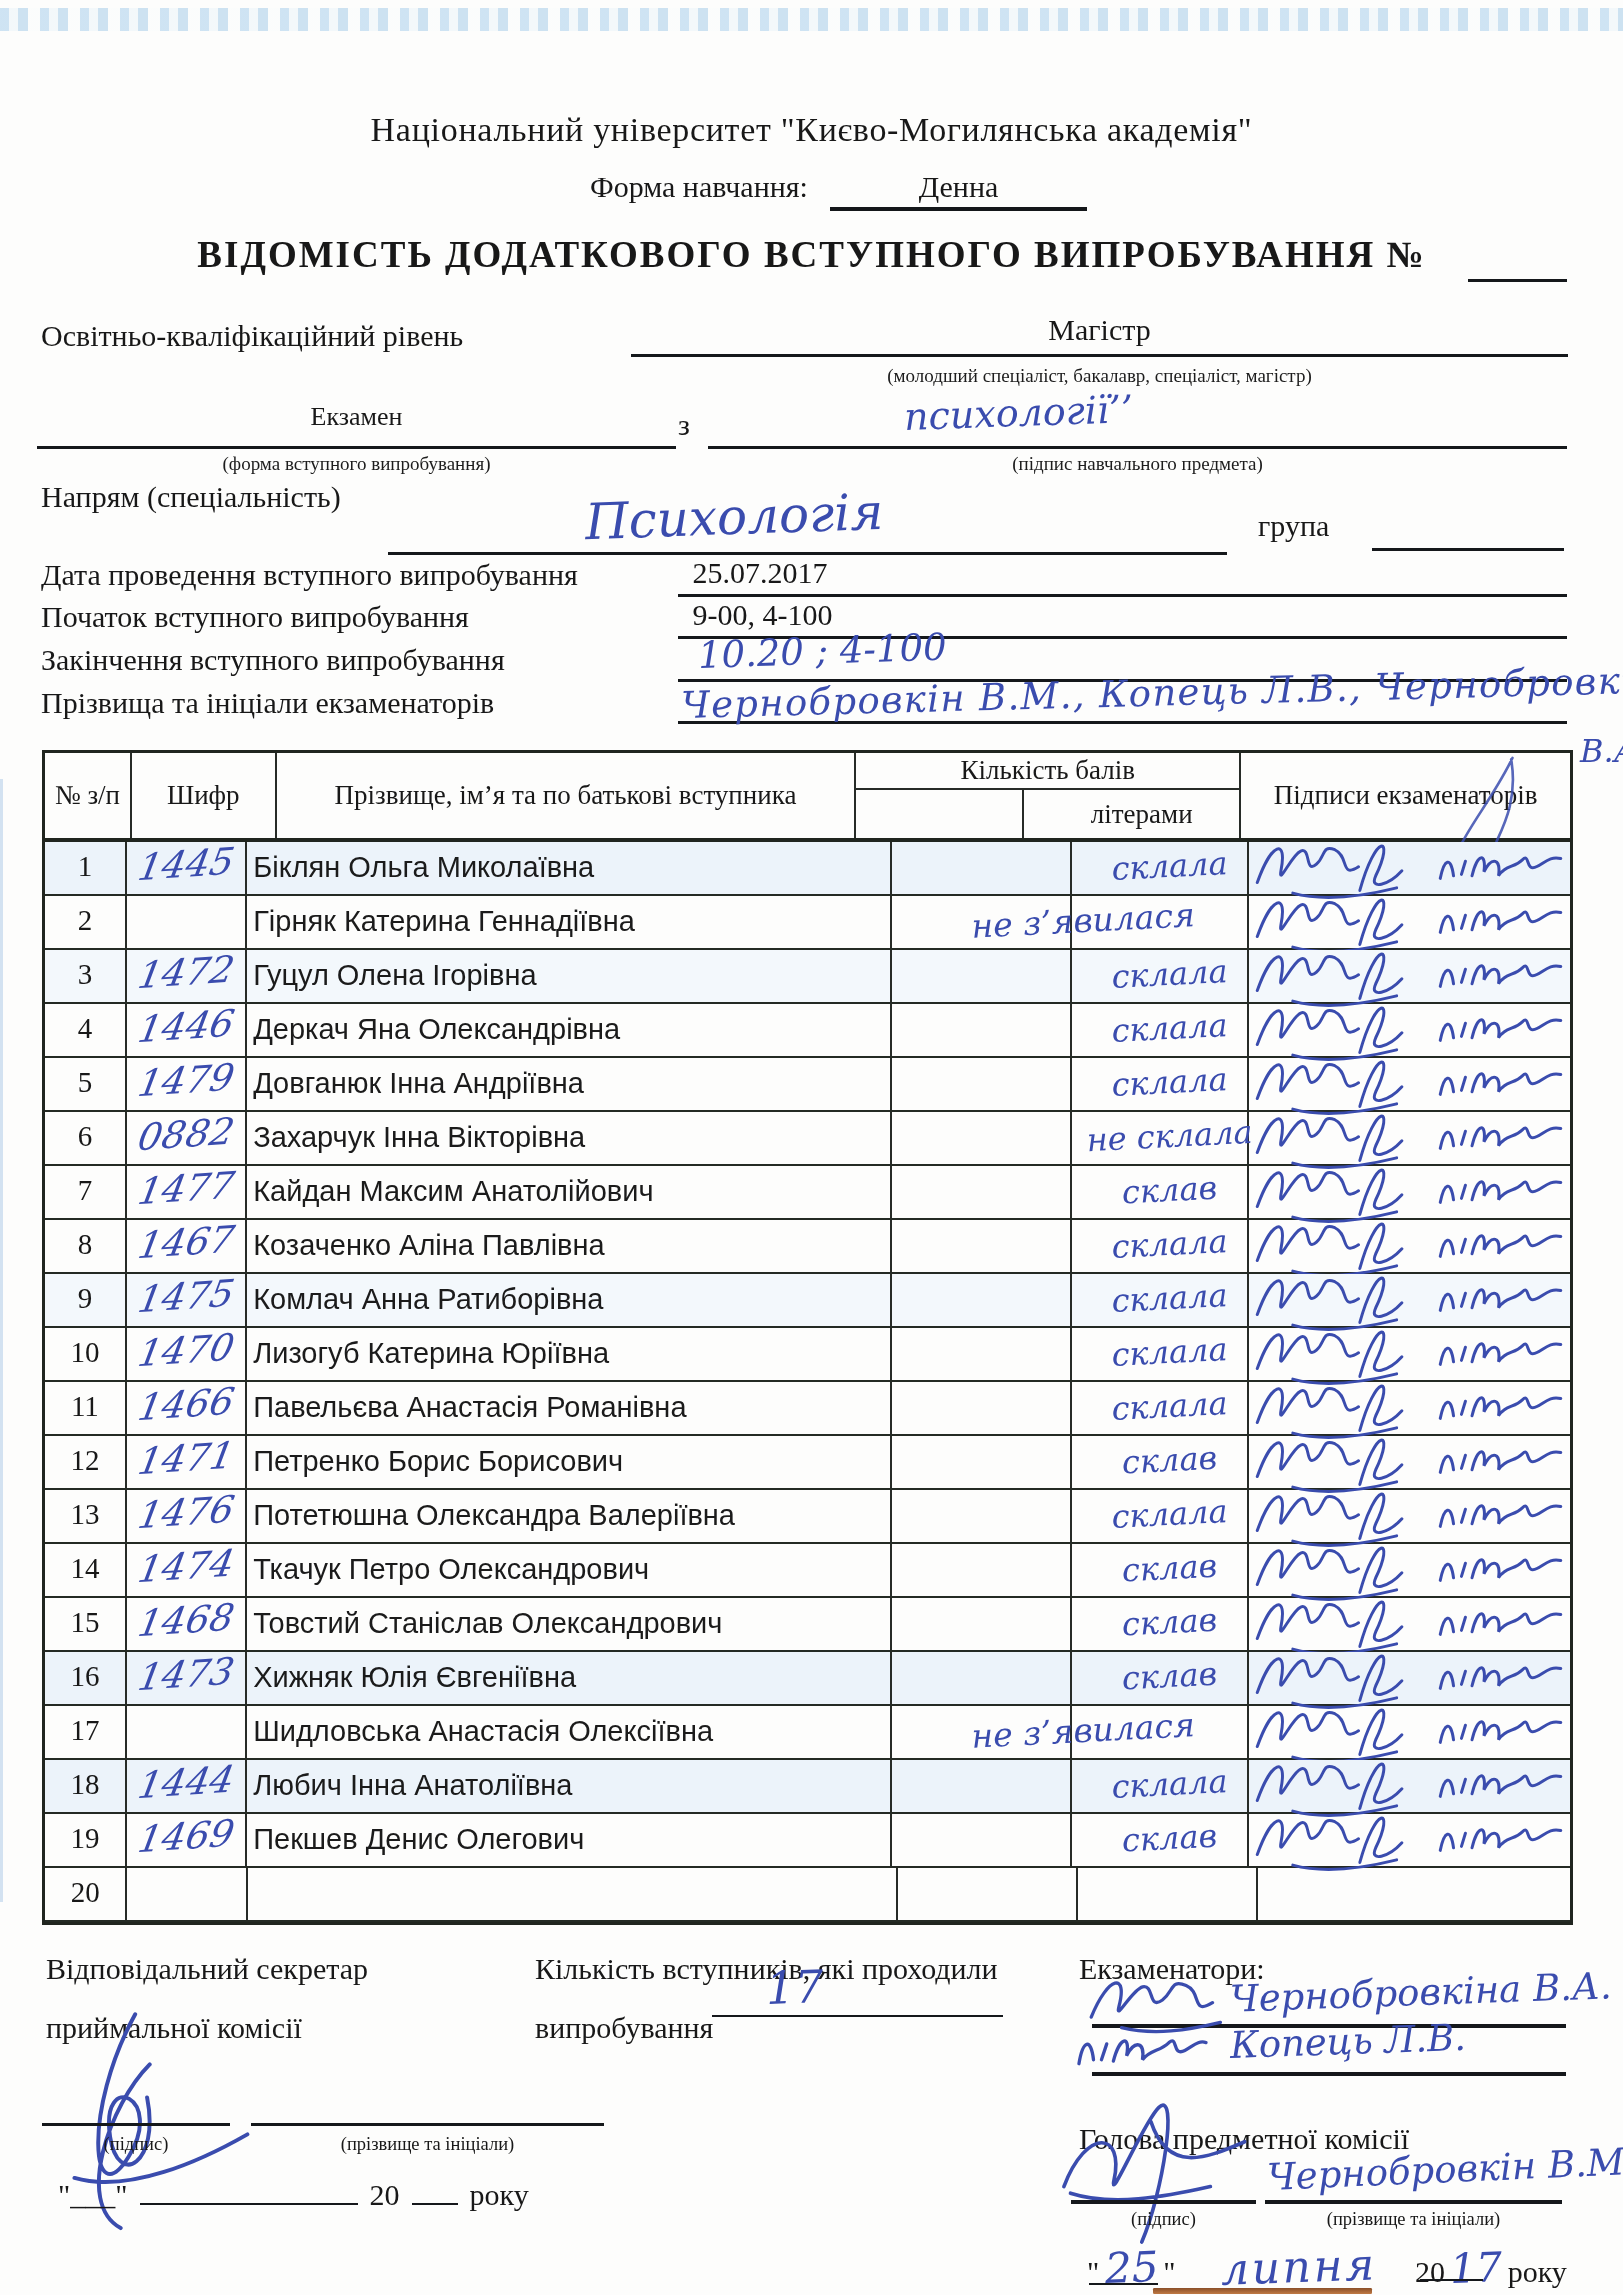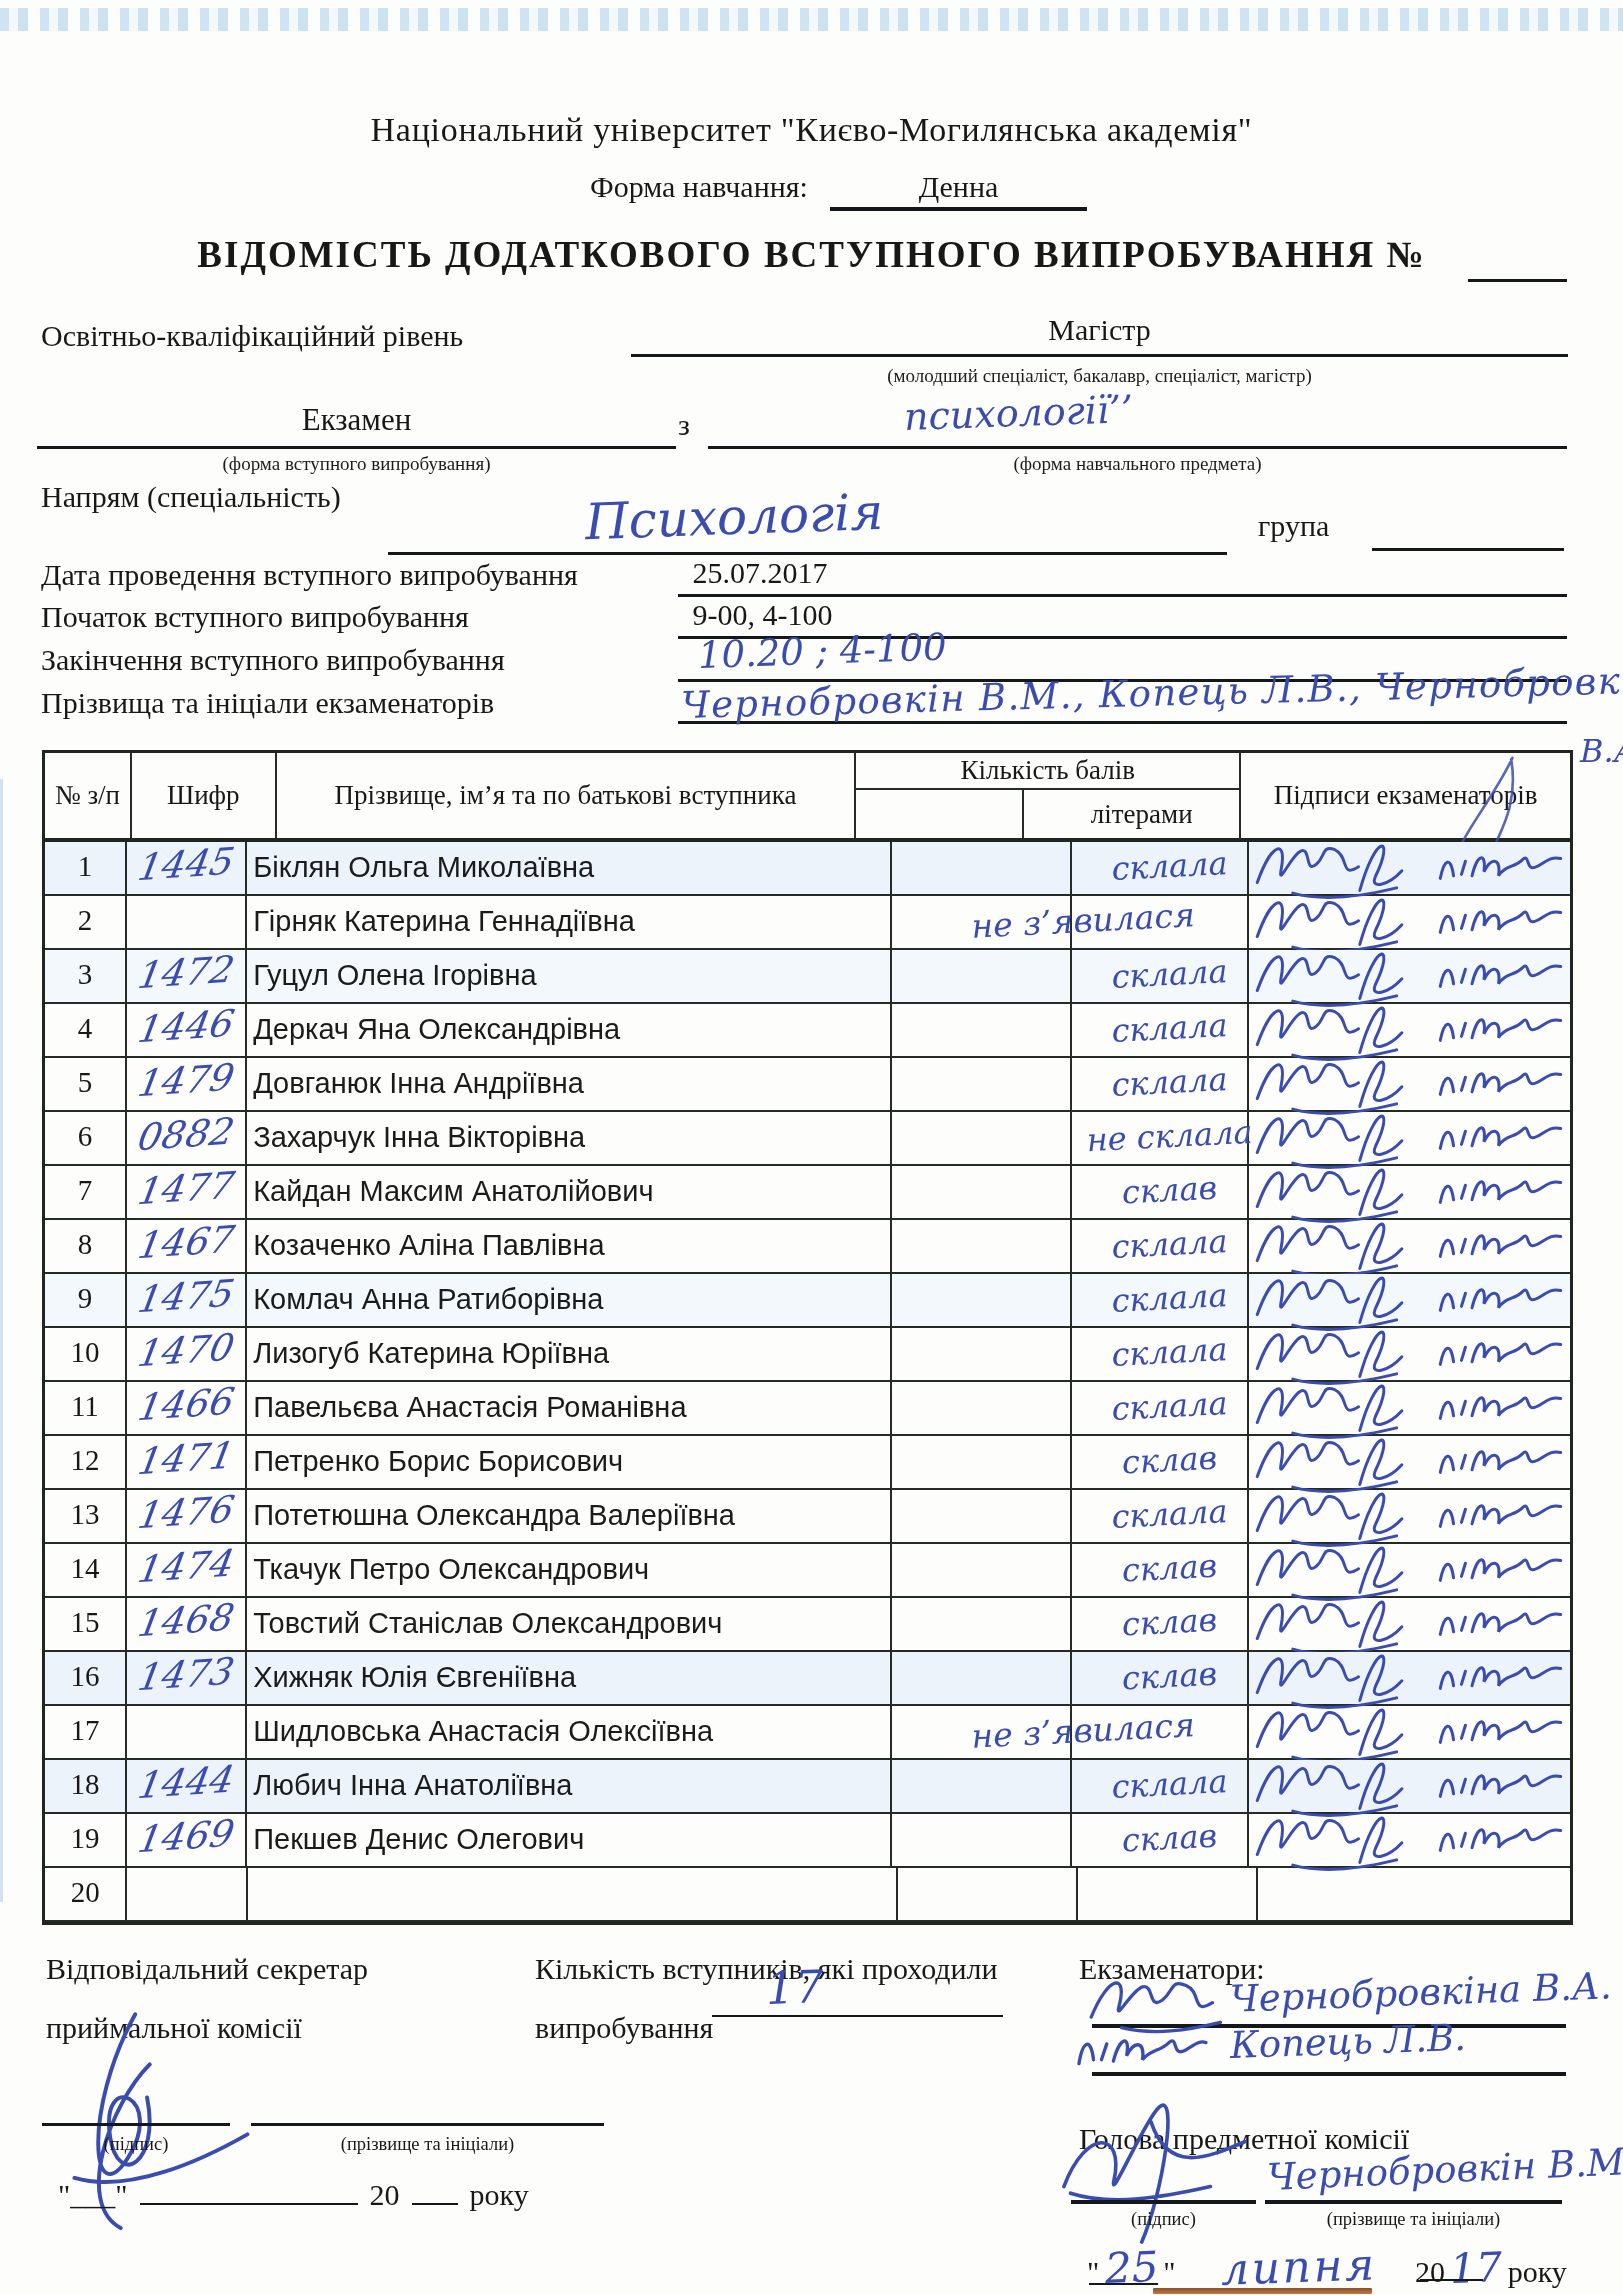--- a/index.html
+++ b/index.html
@@ -80,28 +80,28 @@
   <div class="doc-title">ВІДОМІСТЬ ДОДАТКОВОГО ВСТУПНОГО ВИПРОБУВАННЯ №</div>
   <div class="rule" style="left:1468px;top:279px;width:99px;"></div>
 
   <div class="label" style="left:41px;top:319px;">Освітньо-кваліфікаційний рівень</div>
   <div class="field" style="left:631px;top:313px;width:937px;height:41px;">
     <span class="printed-val">Магістр</span>
   </div>
   <div class="hint" style="left:631px;top:365px;width:937px;">(молодший спеціаліст, бакалавр, спеціаліст, магістр)</div>
 
   <div class="field" style="left:37px;top:402px;width:639px;height:44px;">
-    <span class="printed-val" style="font-size:31px;">Екзамен</span>
+    <span class="printed-val" style="font-size:26px;">Екзамен</span>
   </div>
   <div class="label" style="left:678px;top:408px;">з</div>
   <div class="field" style="left:708px;top:394px;width:859px;height:52px;">
     <span class="hw hw-lg rot" style="position:relative;left:-119px;top:-2.6px;">психології’’</span>
   </div>
   <div class="hint" style="left:37px;top:453px;width:639px;">(форма вступного випробування)</div>
-  <div class="hint" style="left:708px;top:453px;width:859px;">(форма навчального предмета)</div>
+  <div class="hint" style="left:708px;top:453px;width:859px;">(підпис навчального предмета)</div>
 
   <div class="label" style="left:41px;top:480px;">Напрям (спеціальність)</div>
   <div class="field" style="left:388px;top:488px;width:839px;height:64px;">
     <span class="hw rot" style="font-size:50px;position:relative;left:-73px;">Психологія</span>
   </div>
   <div class="label" style="left:1258px;top:509px;">група</div>
   <div class="rule" style="left:1372px;top:548px;width:192px;"></div>
 
   <div class="label" style="left:41px;top:558px;">Дата проведення вступного випробування</div>
   <div class="field" style="left:678px;top:556px;width:889px;height:38px;text-align:left;">

